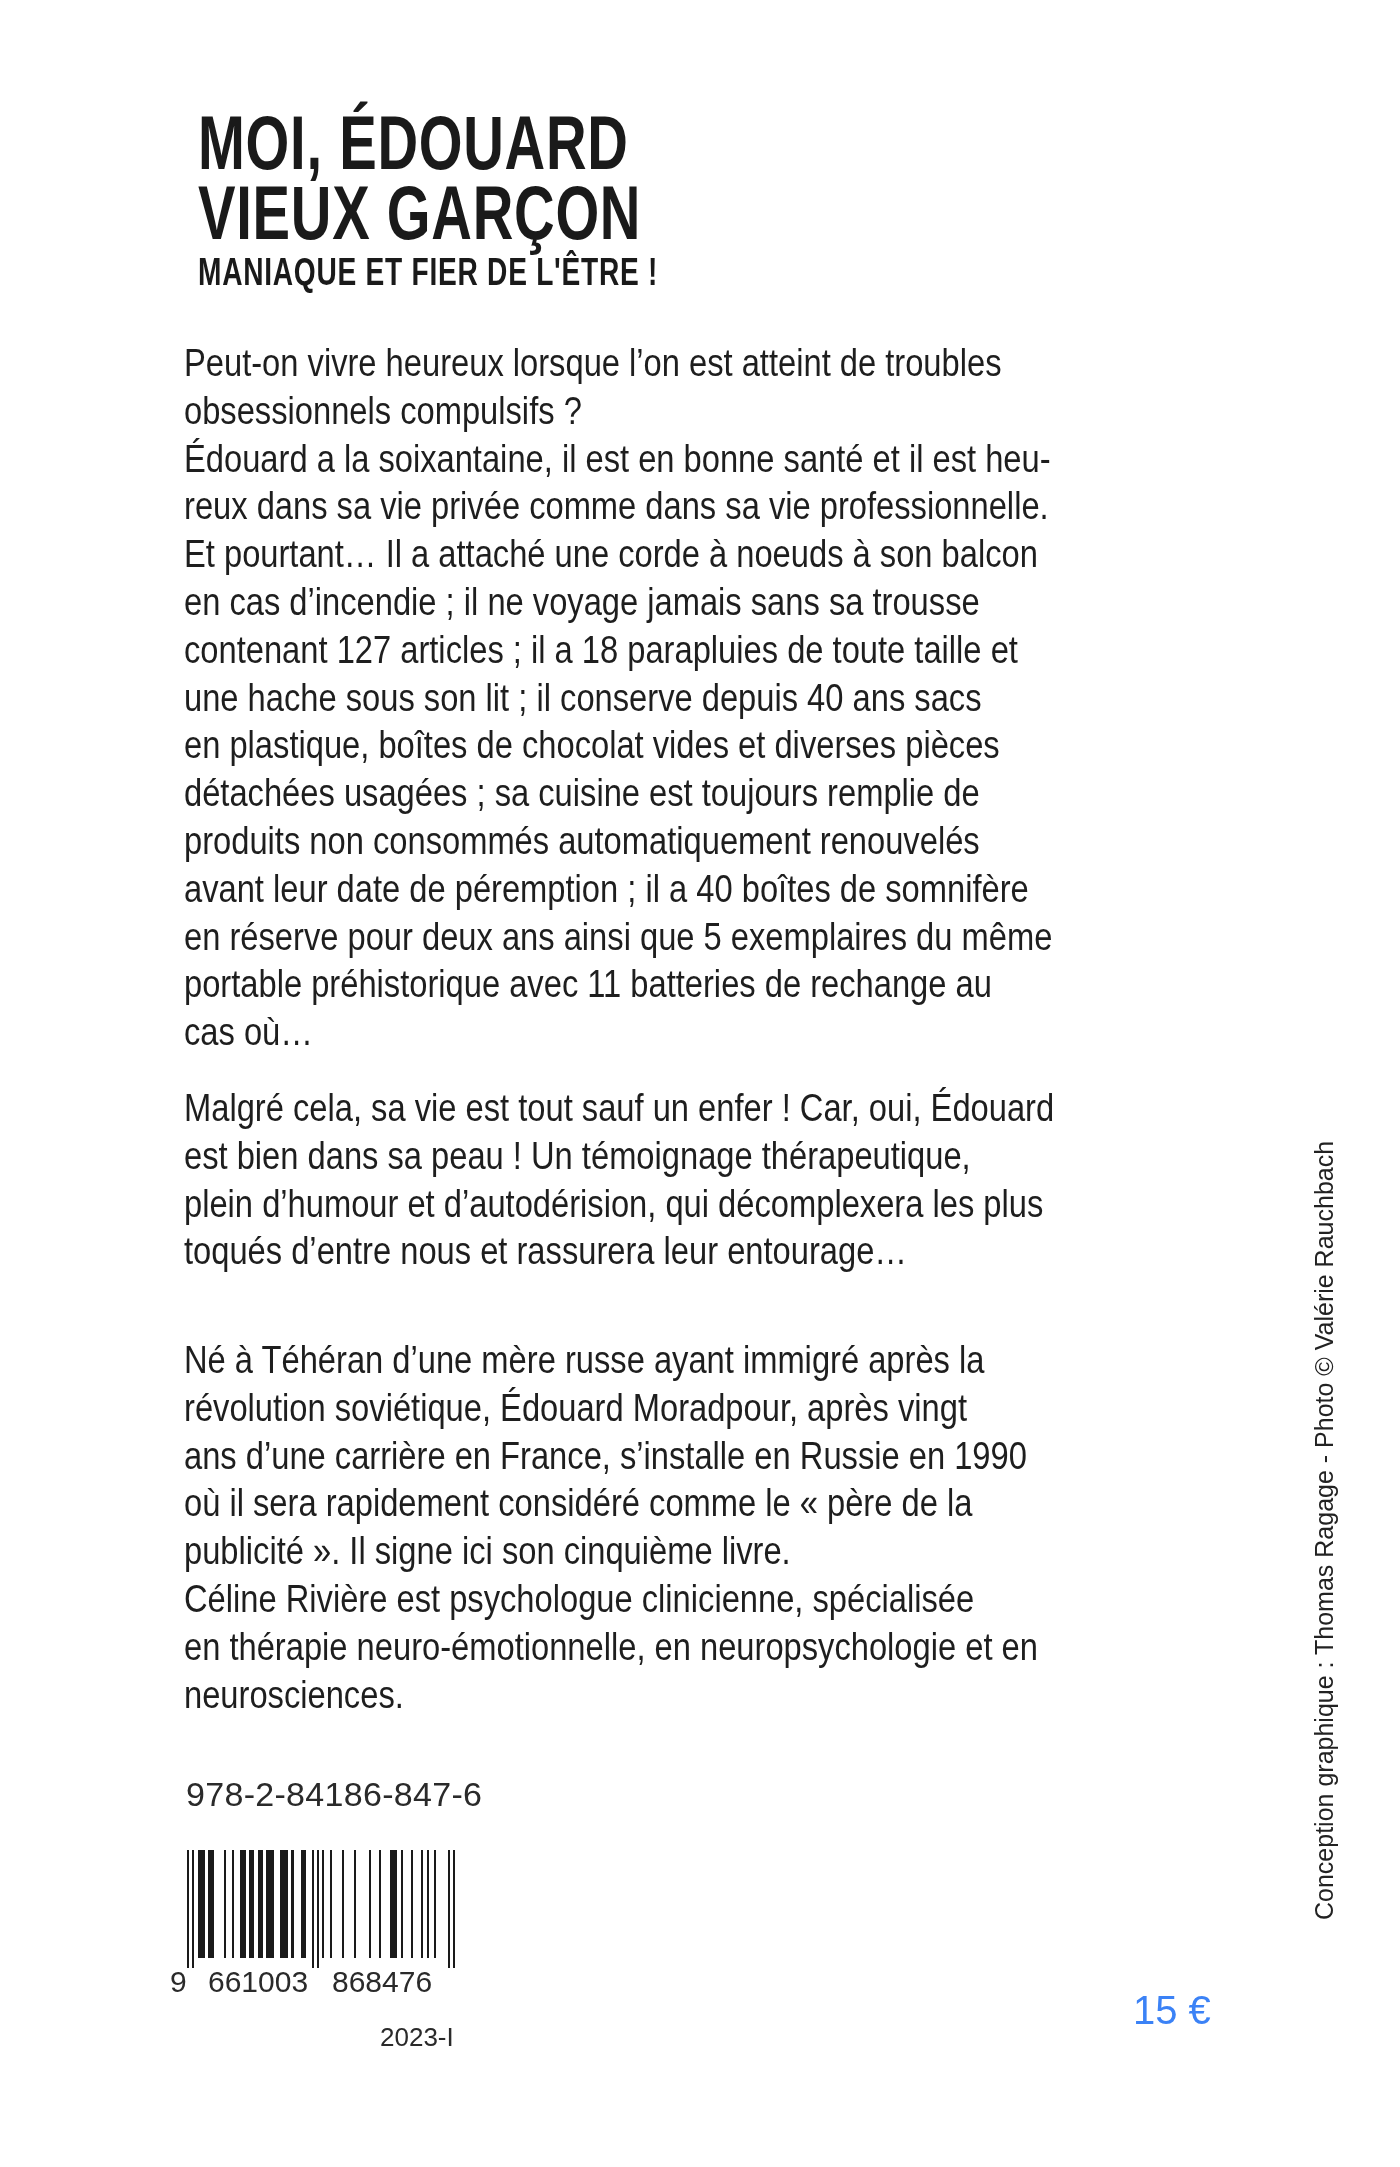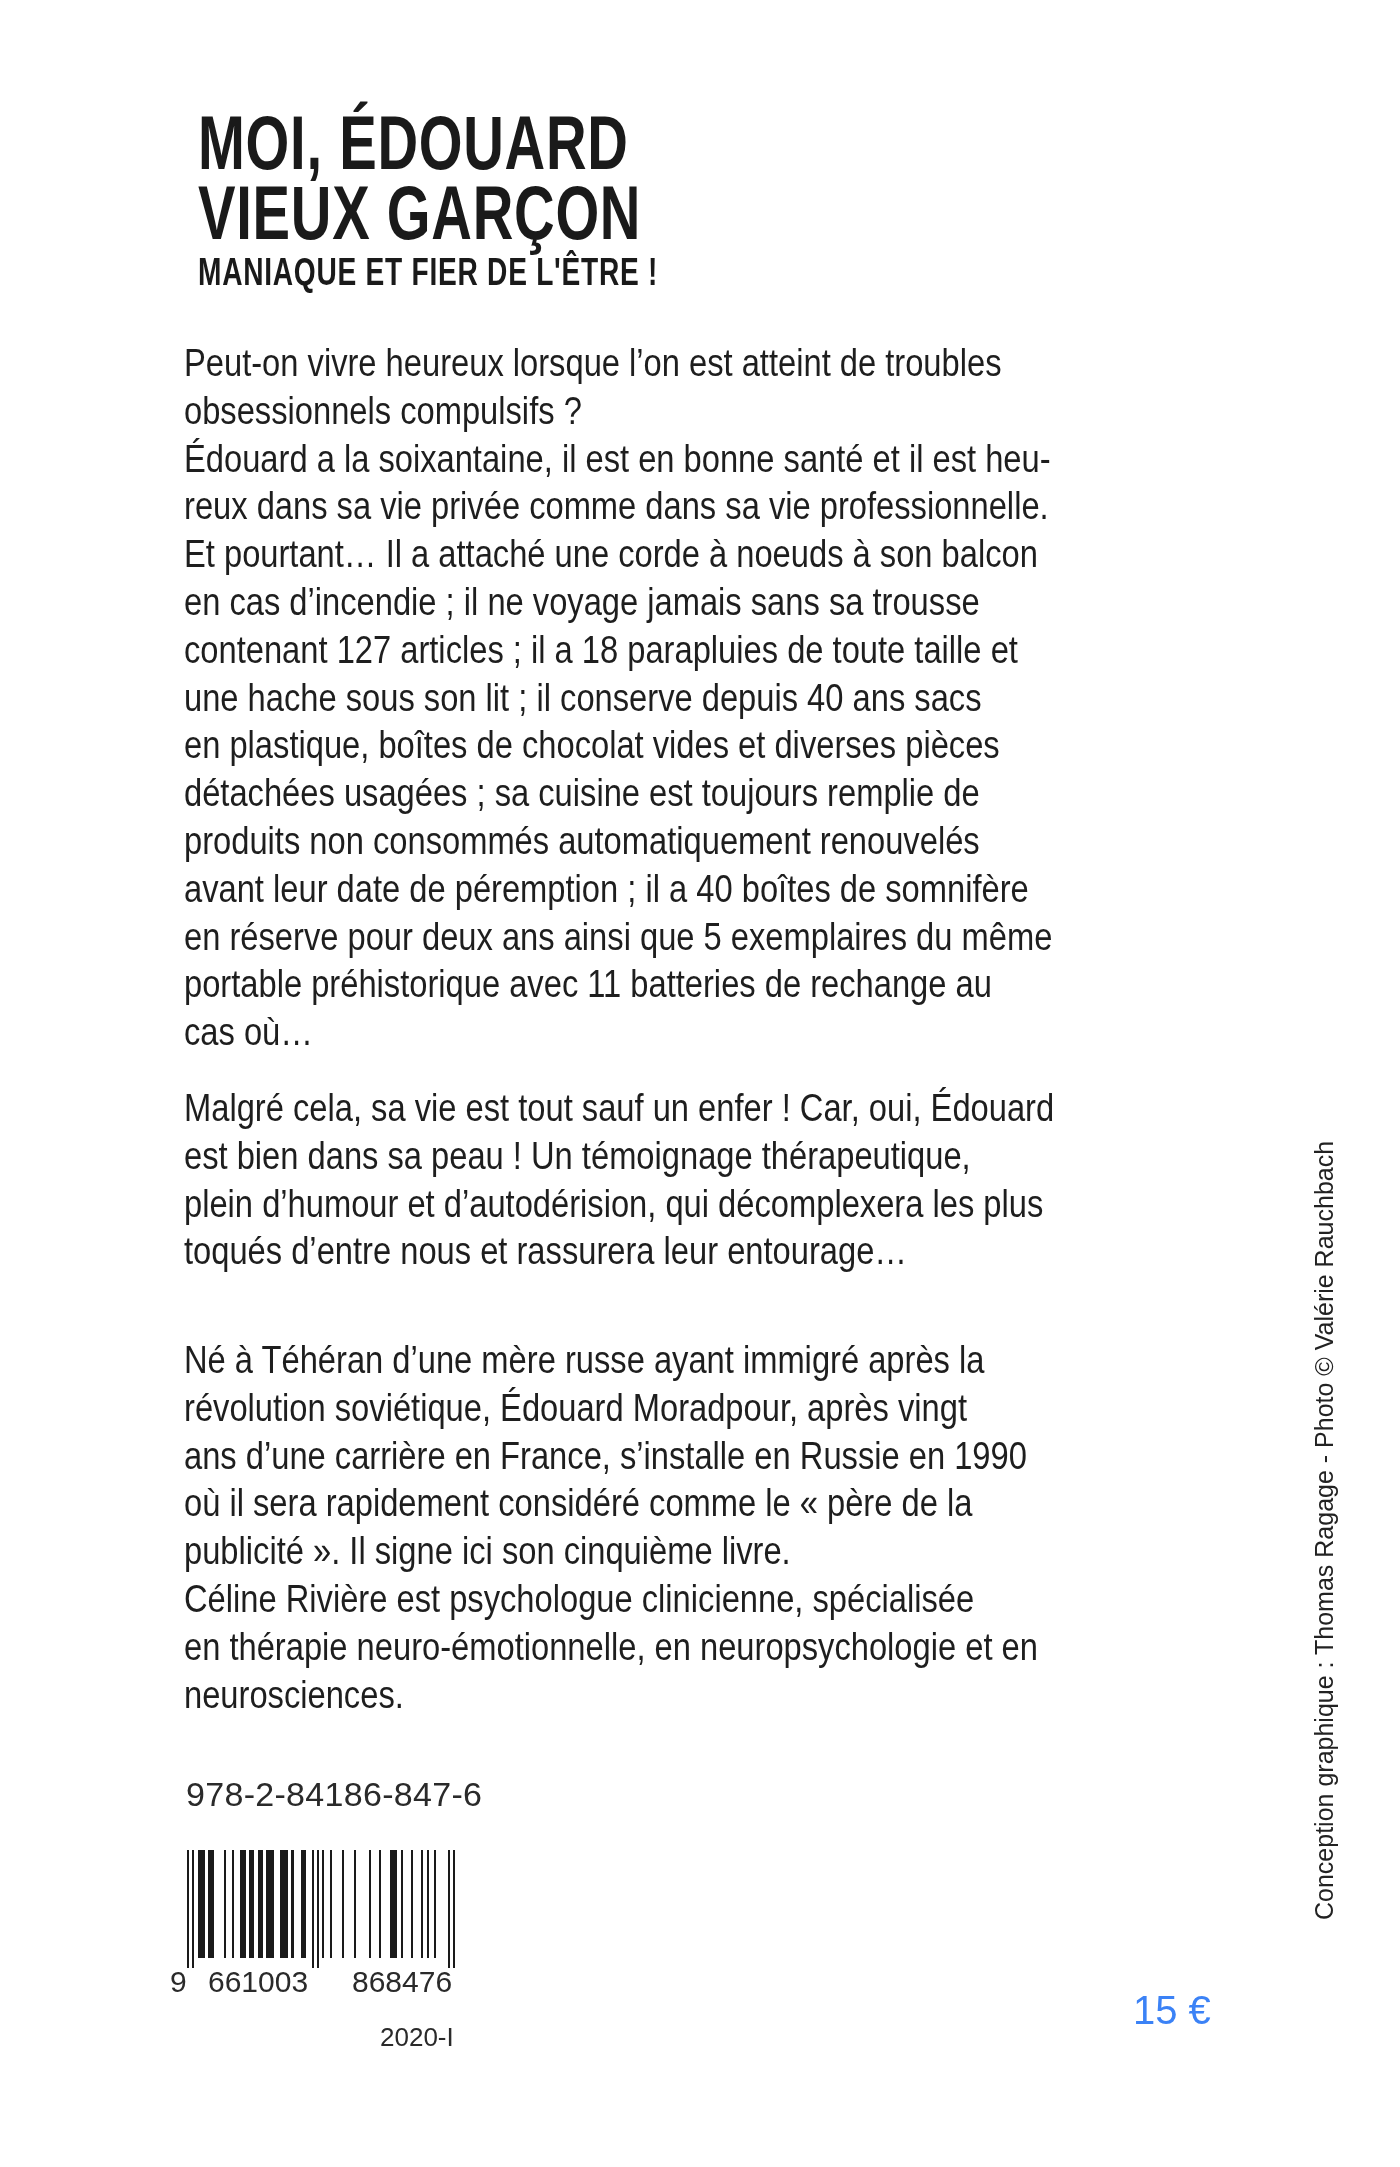--- a/index.html
+++ b/index.html
@@ -193,19 +193,19 @@
     <rect x="251" y="0" width="2" height="108"></rect>
     <rect x="257" y="0" width="2" height="108"></rect>
     <rect x="264" y="0" width="2" height="108"></rect>
 
     <rect x="278" y="0" width="2" height="118"></rect>
     <rect x="283" y="0" width="2" height="118"></rect>
   </g>
 </svg>
 <div class="barcode-digits" style="left:170px;">9</div>
 <div class="barcode-digits" style="left:208px;">661003</div>
-<div class="barcode-digits" style="left:352px;">868476</div>
-
-<div class="edition">2020-I</div>
+<div class="barcode-digits" style="left:332px;">868476</div>
+
+<div class="edition">2023-I</div>
 
 <div class="price">15 €</div>
 
 <div class="credit">Conception graphique : Thomas Ragage - Photo © Valérie Rauchbach</div>
 
 </body></html>

